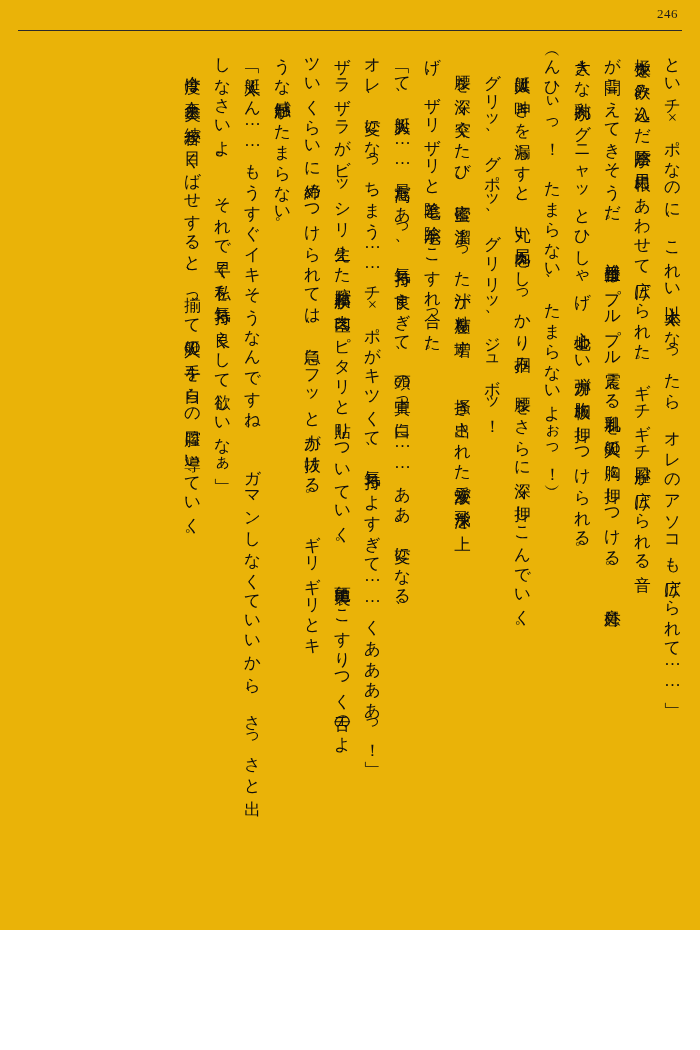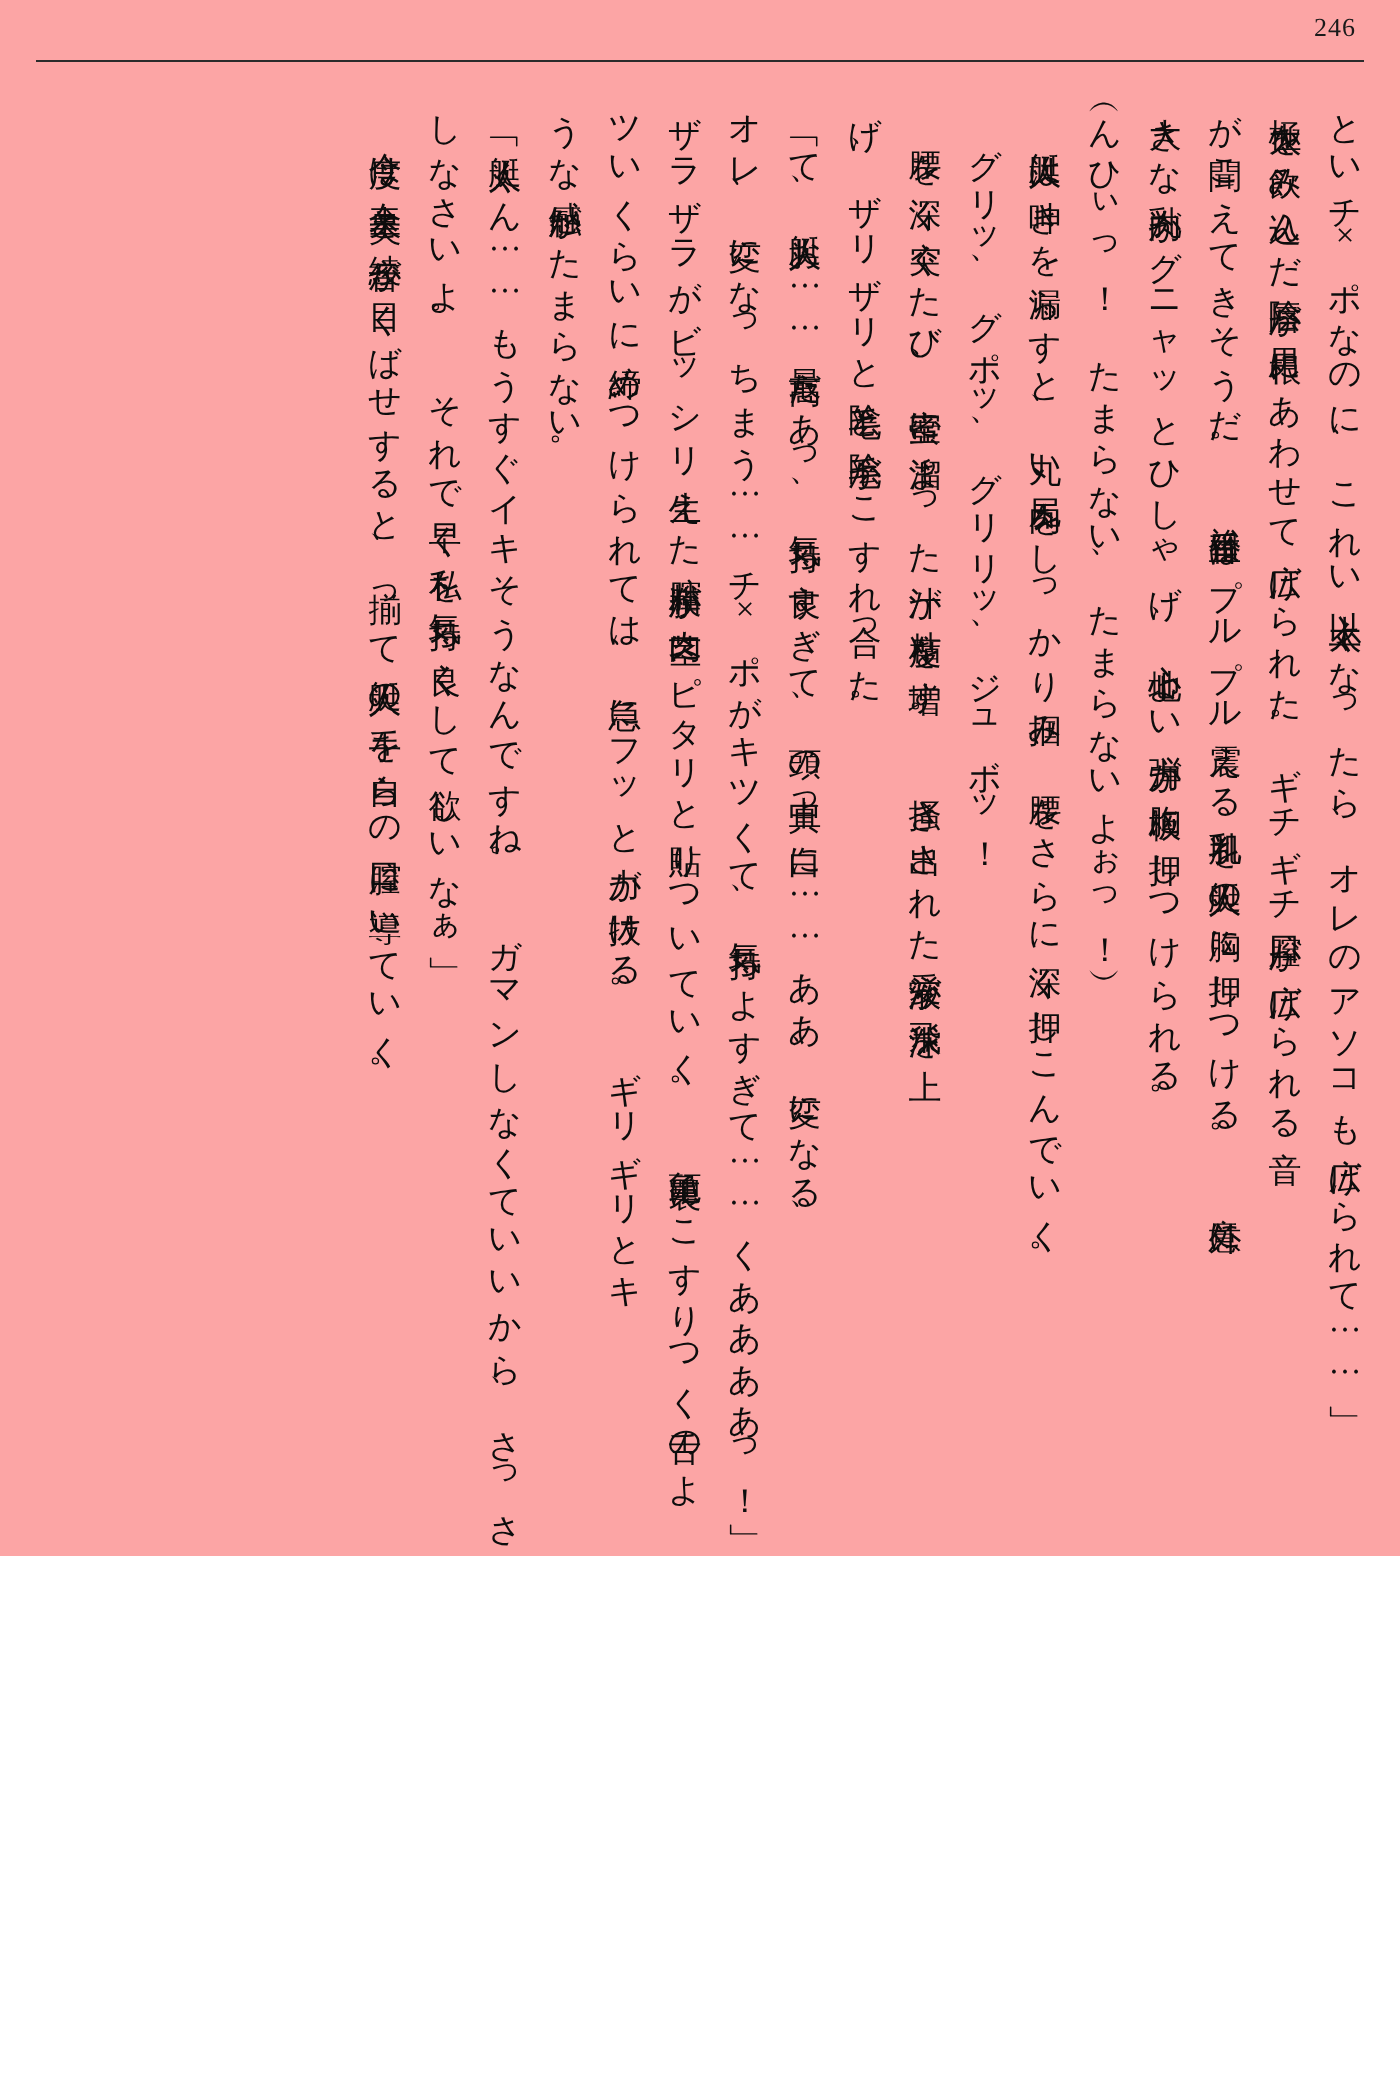--- a/index.html
+++ b/index.html
@@ -3,22 +3,22 @@
 <meta charset="utf-8">
 <style>
   html, body {
     margin: 0;
     padding: 0;
     background: #ffffff;
   }
   .page {
     position: relative;
     width: 700px;
-    height: 778px;
-    background: #fca5a5;
+    height: 930px;
+    background: #eab308;
     overflow: hidden;
     font-family: "Liberation Serif", "DejaVu Serif", serif;
     box-sizing: border-box;
   }
   .page-number {
     position: absolute;
     top: 6px;
     right: 22px;
     font-size: 13px;
     color: #1a1a1a;

